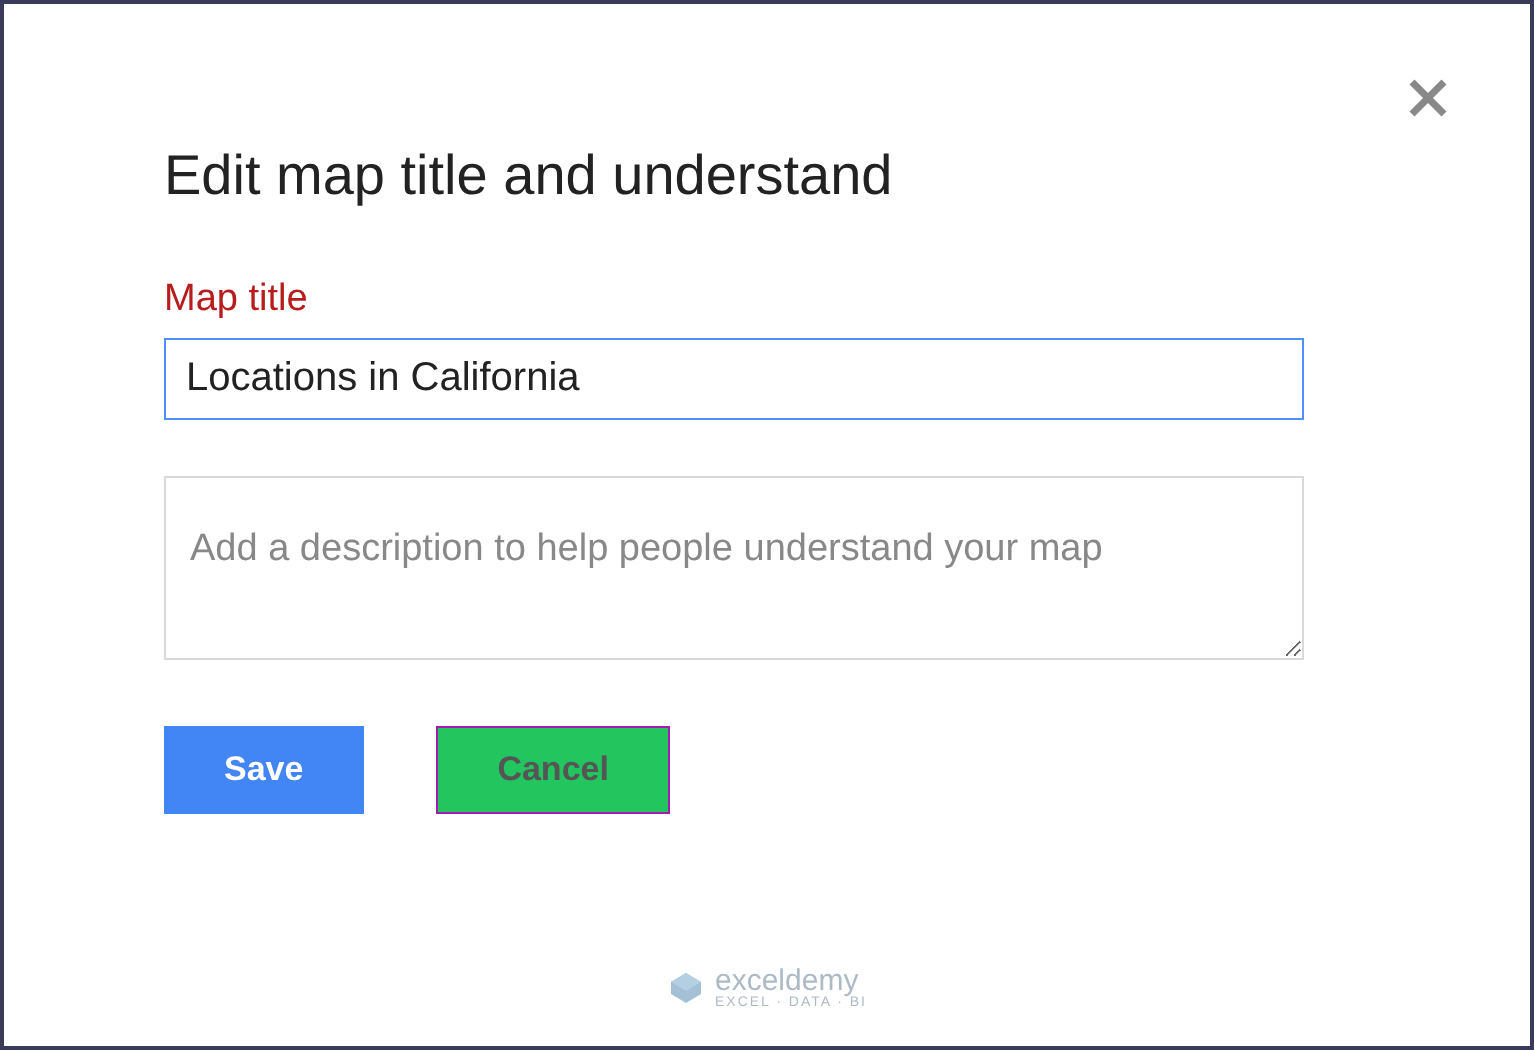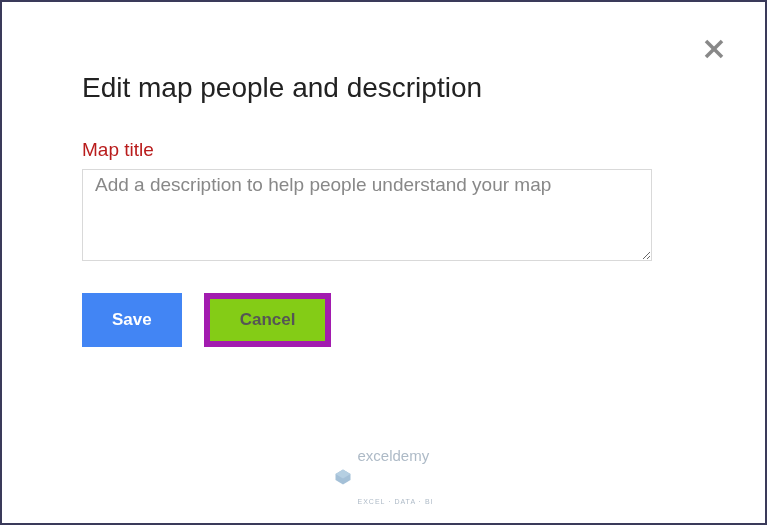--- a/index.html
+++ b/index.html
@@ -54,51 +54,51 @@
     }
     .title-input-wrapper {
       position: relative;
       width: 100%;
       max-width: 570px;
     }
     .desc-textarea {
       width: 100%;
       max-width: 570px;
       border: 1px solid #d9d9d9;
-      padding: 4px 12px;
+      padding: 25px 12px;
       font-size: 19px;
       color: #15803d;
       font-family: inherit;
       resize: both;
       height: 92px;
       margin-bottom: 28px;
     }
     .desc-textarea::placeholder {
       color: #888;
     }
     .button-row {
       display: flex;
-      gap: 22px;
+      gap: 36px;
     }
     .btn {
       padding: 11px 30px;
       font-size: 17px;
       font-weight: bold;
       border: none;
       cursor: pointer;
       font-family: inherit;
     }
     .btn-primary {
       background: #4285f4;
       color: #fff;
     }
     .btn-secondary {
-      background: #84cc16;
+      background: #22c55e;
       color: #555;
-      border: 6px solid #a21caf;
+      border: 1px solid #a21caf;
     }
     .watermark {
       position: absolute;
       bottom: 18px;
       left: 50%;
       transform: translateX(-50%);
       display: flex;
       align-items: center;
       gap: 6px;
       opacity: 0.55;
@@ -106,42 +106,44 @@
       color: #6b8299;
     }
     .watermark-icon {
       width: 18px;
       height: 18px;
     }
     .watermark-text {
       display: flex;
       flex-direction: column;
       line-height: 1;
-      gap: 35px;
     }
     .watermark-sub {
       font-size: 7px;
       letter-spacing: 1px;
       color: #6b8299;
     }
   </style>
 </head>
 <body>
 
 <div class="dialog">
   <span class="close-icon">
     <svg width="22" height="22" viewBox="0 0 22 22">
       <line x1="3" y1="3" x2="19" y2="19" stroke="#888" stroke-width="3.5"></line>
       <line x1="19" y1="3" x2="3" y2="19" stroke="#888" stroke-width="3.5"></line>
     </svg>
   </span>
 
-  <h1 class="dialog-title">Edit map people and description</h1>
+  <h1 class="dialog-title">Edit map title and understand</h1>
 
   <label class="field-label">Map title</label>
+  <div class="title-input-wrapper">
+    <input type="text" class="title-input" value="Locations in California" style="">
+  </div>
 
   <textarea class="desc-textarea" placeholder="Add a description to help people understand your map" style=""></textarea>
 
   <div class="button-row">
     <button class="btn btn-primary">Save</button>
     <button class="btn btn-secondary">Cancel</button>
   </div>
 </div>
 
 <div class="watermark">

